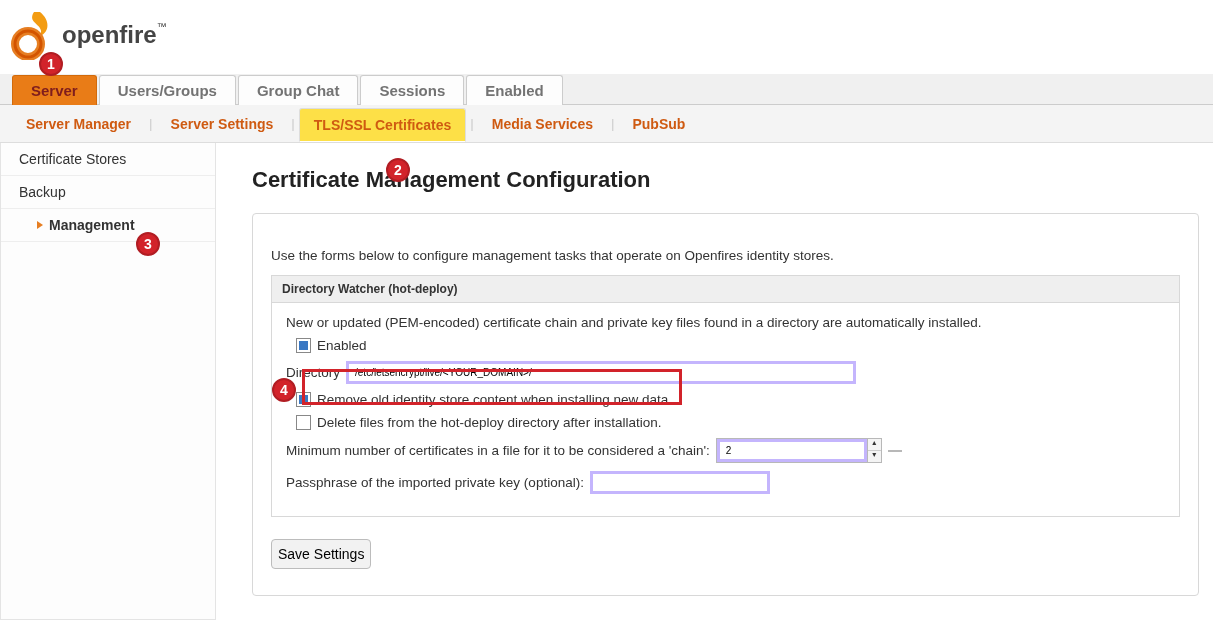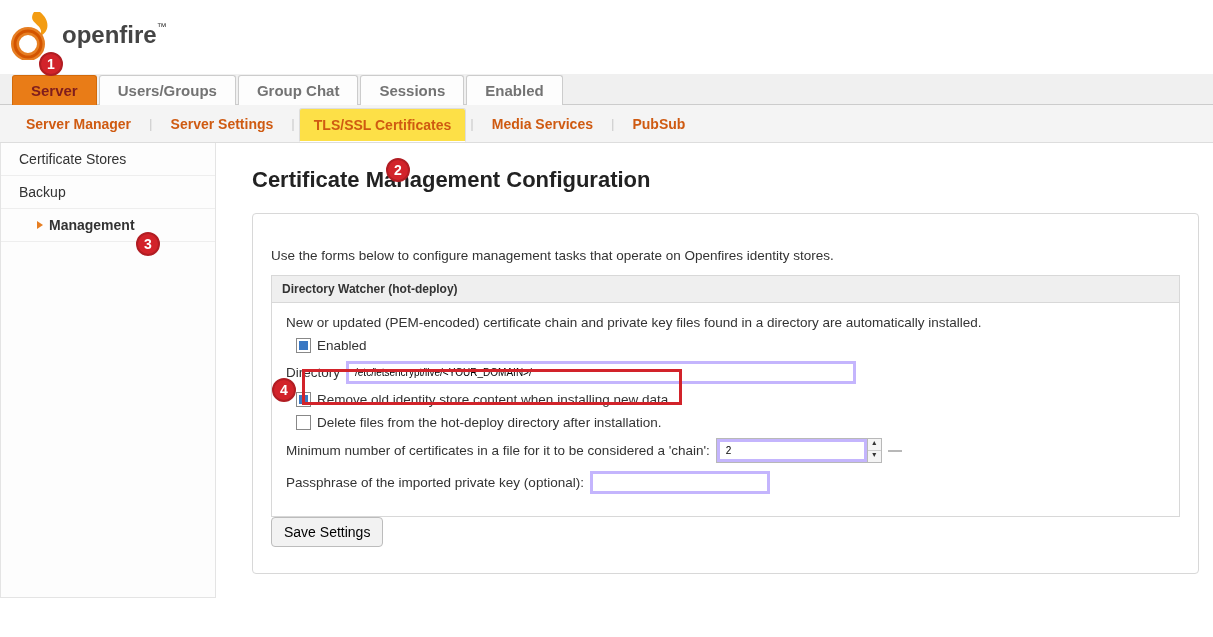--- a/index.html
+++ b/index.html
@@ -186,21 +186,22 @@
   .pass-input { width: 180px; }
   .cb {
     width: 15px; height: 15px; border: 1px solid #888; display:inline-block;
     vertical-align: -2px; background:#fff; position:relative; cursor:pointer;
   }
   .cb.checked::after {
     content:""; position:absolute; left:2px; top:2px; right:2px; bottom:2px;
     background:#3a78c3;
   }
   button.save {
-    padding: 6px 12px;
+    margin-top: 22px;
+    padding: 6px 6px;
     font-size: 14px;
     background: #f2f2f2;
     border: 1px solid #bcbcbc;
     border-radius: 4px;
     cursor: pointer;
   }
   
   .callout {
     position: absolute;
     width: 24px; height: 24px;

